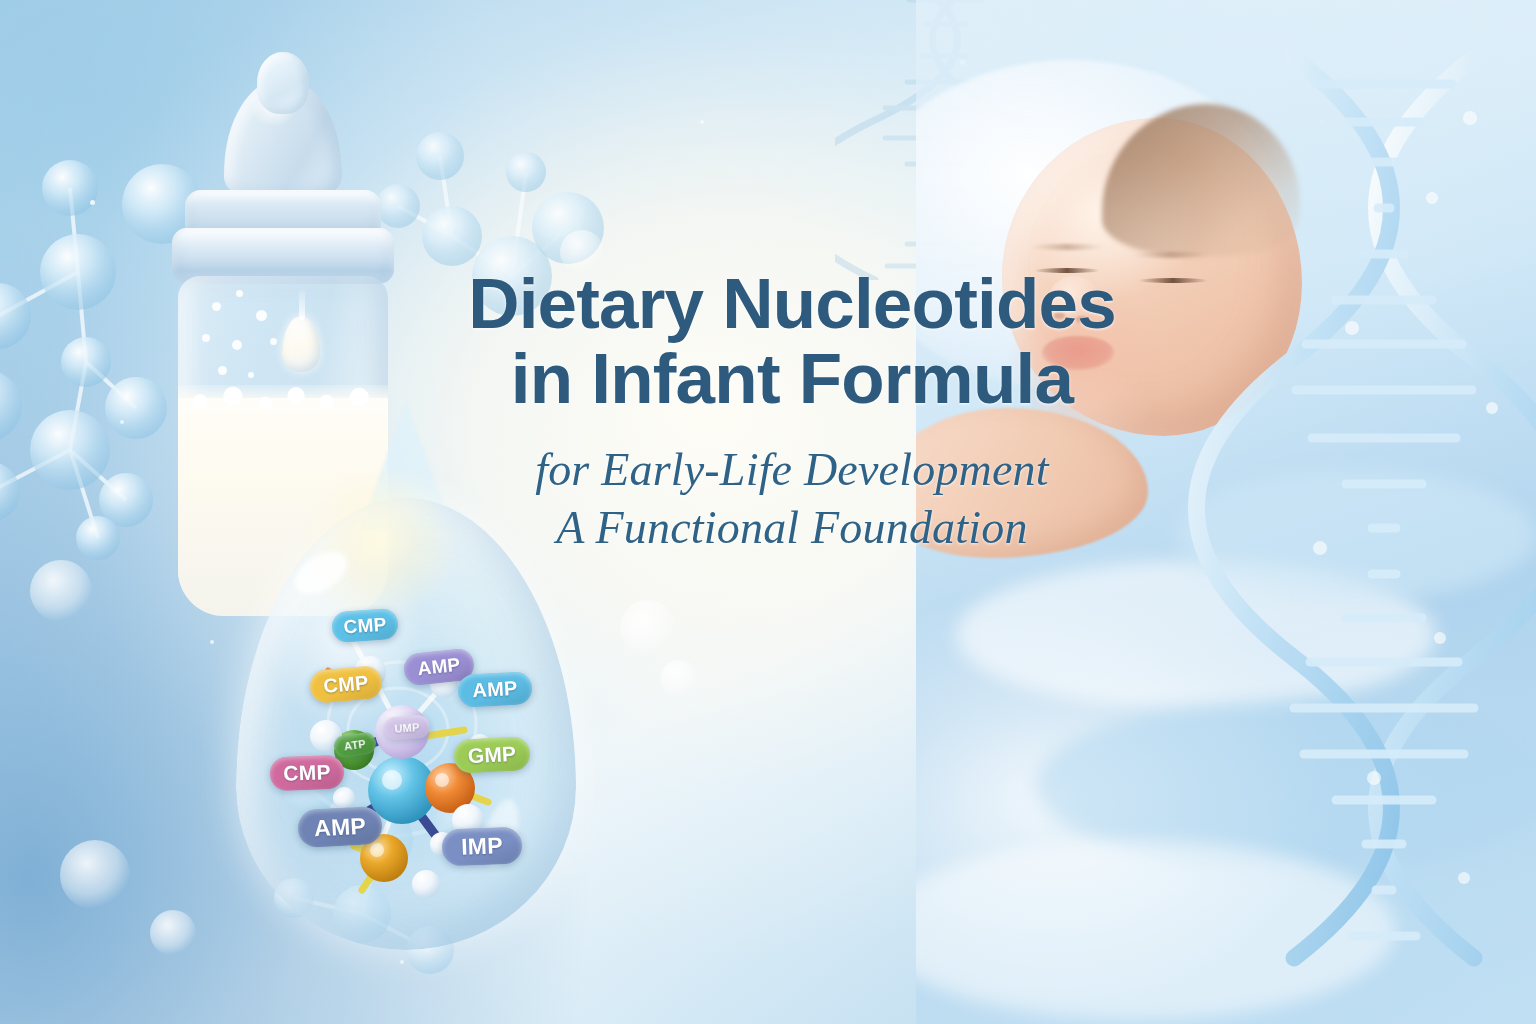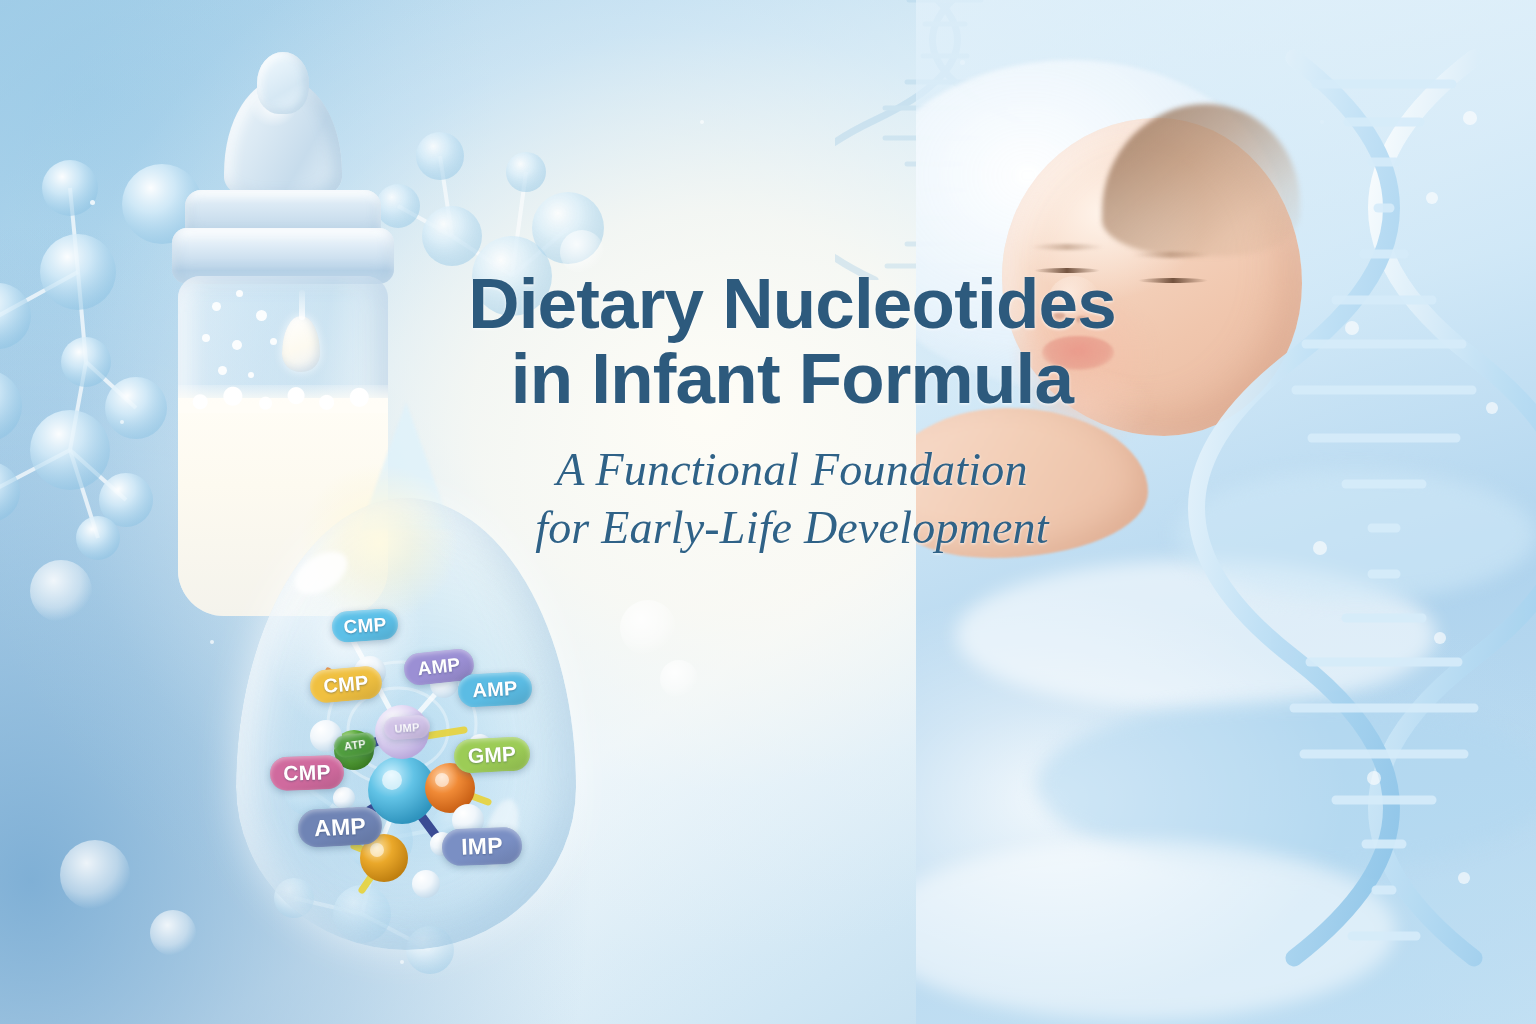--- a/index.html
+++ b/index.html
@@ -549,18 +549,18 @@
         <div class="pill pill-sm" style="left: 148px; top: 218px; width: 46px; height: 23px; font-size: 11px; transform: rotate(-4deg); background: linear-gradient(160deg, rgb(207, 192, 230) 0%, rgb(207, 192, 230) 55%, rgba(0, 0, 0, 0.12) 100%) rgb(207, 192, 230); opacity: 0.92; filter: blur(0.6px);">UMP</div>
       </div>
   </div>
 
   <div id="textblock">
     <div class="title">
       <div>Dietary Nucleotides</div>
       <div>in Infant Formula</div>
     </div>
     <div class="subtitle">
+      <div>for Early-Life Development</div>
       <div>A Functional Foundation</div>
-      <div>for Early-Life Development</div>
     </div>
   </div>
 
 </div>
 
 </body></html>

